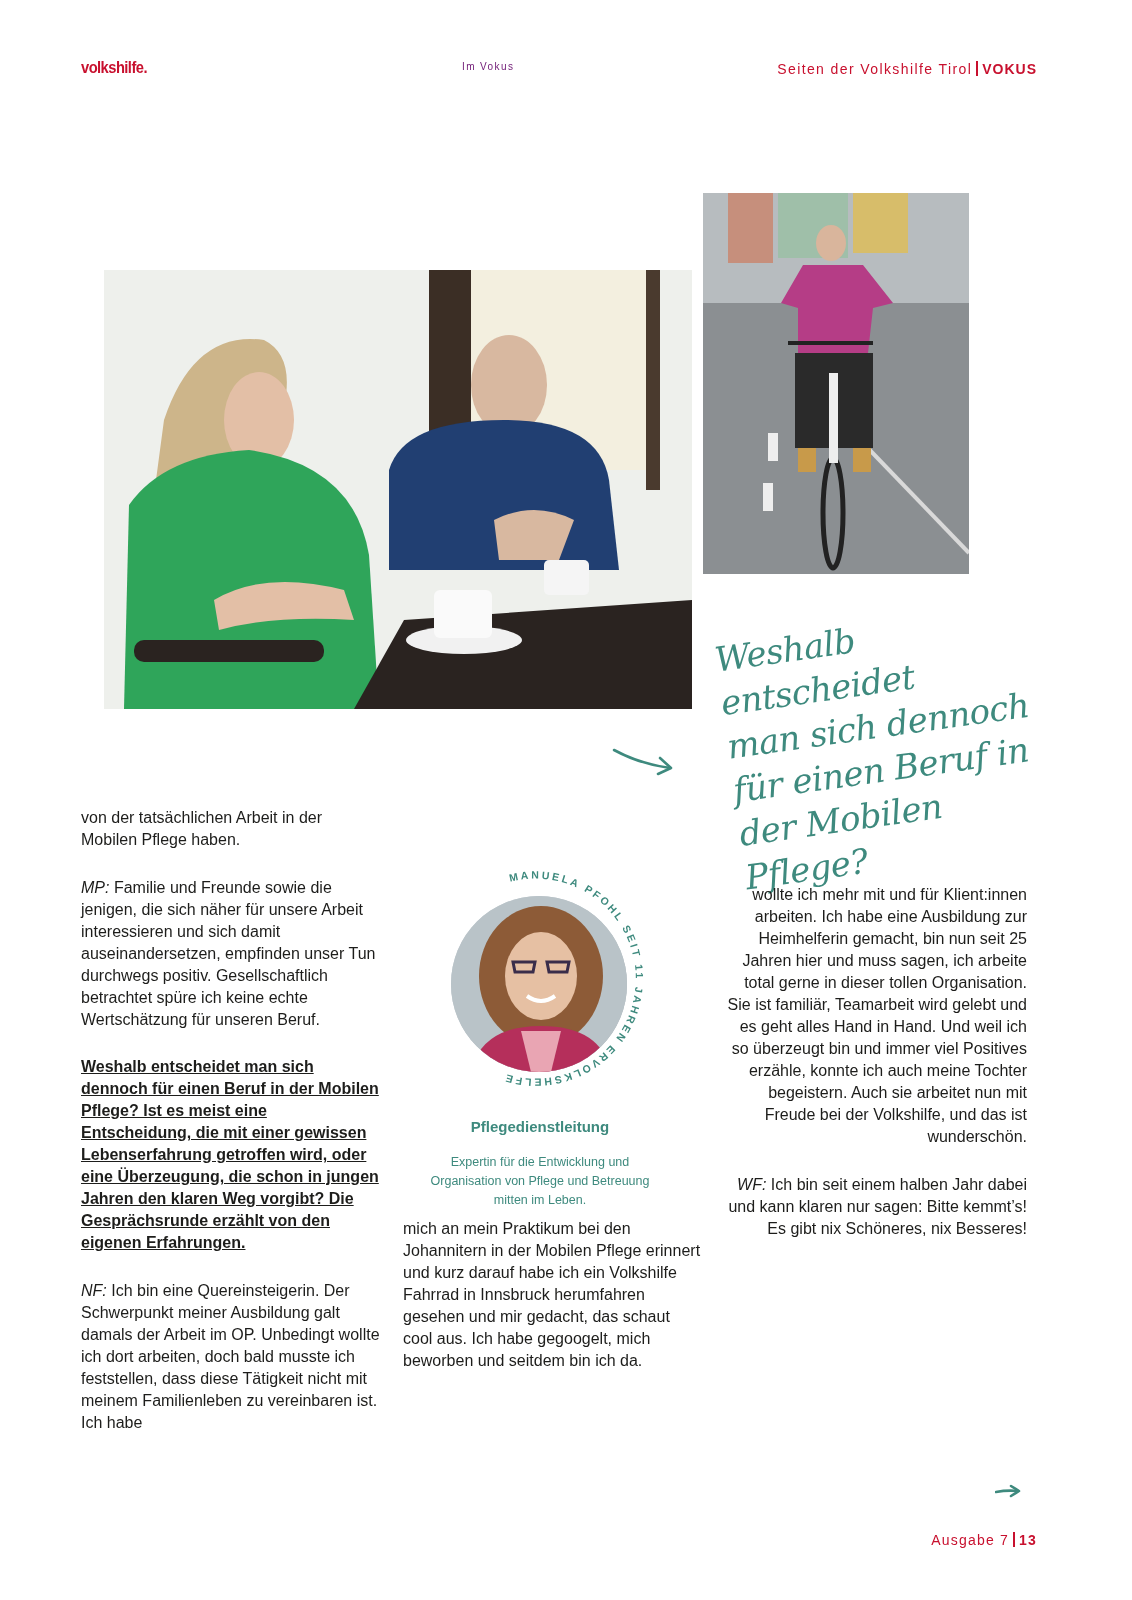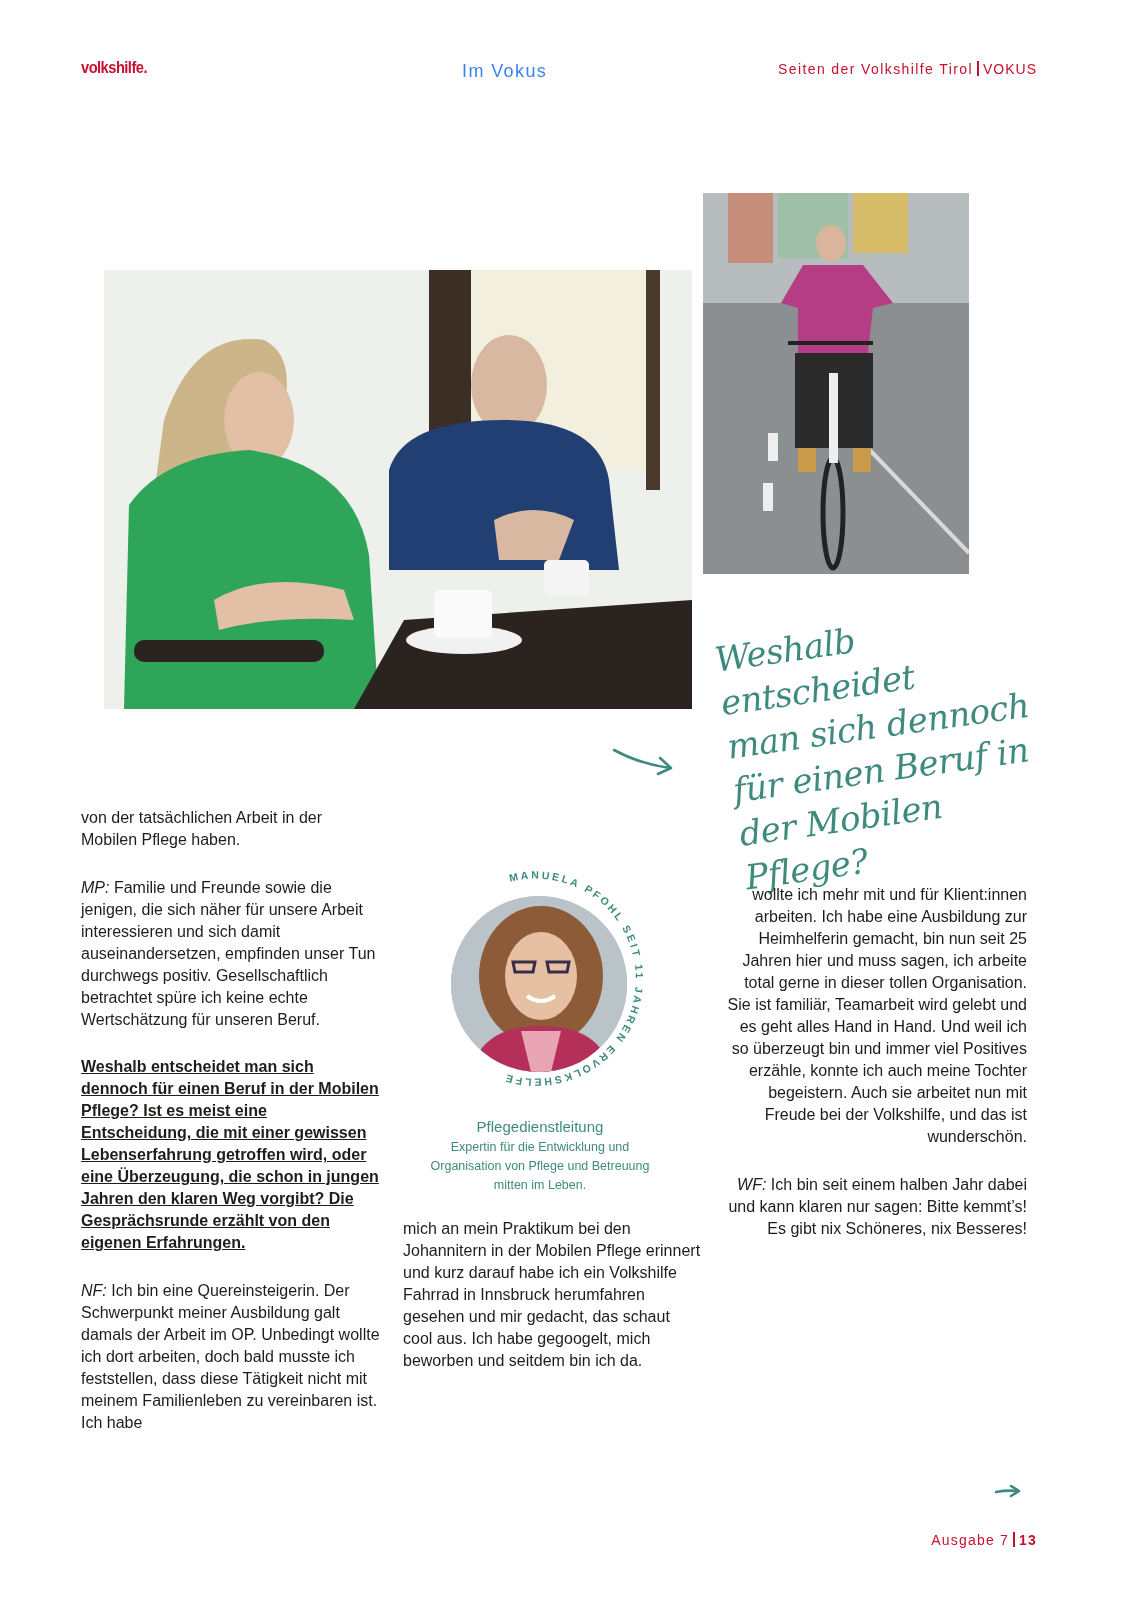--- a/index.html
+++ b/index.html
@@ -1,21 +1,21 @@
 <!DOCTYPE html>
 <html><head>
 <meta charset="utf-8">
 <style>
   html, body { margin: 0; padding: 0; background: #ffffff; }
   body { width: 1132px; height: 1600px; position: relative; overflow: hidden; font-family: "Liberation Sans", sans-serif; color: #1d1d1b; }
   .abs { position: absolute; }
   .logo { left: 81px; top: 59px; font-family: "Liberation Sans", sans-serif; font-weight: 700; font-size: 16px; color: #c8102e; letter-spacing: -0.6px; transform: scaleX(0.92); transform-origin: left; }
-  .header-center { left: 462px; top: 61px; font-size: 18px; letter-spacing: 1.4px; color: #3b82f6; }
+  .header-center { left: 462px; top: 61px; font-size: 10px; letter-spacing: 1.4px; color: #701a75; }
   .header-right { right: 95px; top: 61px; font-size: 14px; letter-spacing: 1.4px; color: #c8102e; }
-  .header-right b { font-weight: 400; letter-spacing: 1px; margin-top: 16px; }
+  .header-right b { font-weight: 700; letter-spacing: 1px; margin-top: 16px; }
   .header-right .sep { display: inline-block; width: 2px; height: 15px; background: #c8102e; vertical-align: -2px; margin: 0 4px 0 4px; }
 
   .photo { overflow: hidden; }
   .photo-main { left: 104px; top: 270px; width: 588px; height: 439px; background: linear-gradient(90deg, #e9ece7 0%, #f4f5f0 40%, #3d3026 56%, #ece9dd 58%, #f5f2e6 90%, #4a3a2e 96%); }
   .photo-bike { left: 703px; top: 193px; width: 266px; height: 381px; background: linear-gradient(180deg, #c9a08f 0%, #a8c1ae 8%, #d9c179 14%, #c9ccce 20%, #8e9296 38%, #7d8184 100%); }
 
   
   .hand { left: 712px; top: 638px; width: 320px; font-family: "DejaVu Serif", serif; font-style: italic; font-size: 34px; line-height: 44px; color: #3e8a7e; transform: rotate(-8deg); transform-origin: left top; letter-spacing: -0.5px; }
   .hand-arrow { left: 612px; top: 746px; }
 
@@ -23,21 +23,21 @@
   .col p { margin: 0 0 25.6px 0; }
   .col .spk { font-style: italic; }
   .col .q { font-weight: 700; text-decoration: underline; }
   .col1 { left: 81px; top: 807px; }
   .col2 { left: 403px; top: 1218px; }
   .col3 { left: 727px; top: 884px; text-align: right; }
 
   .portrait { left: 451px; top: 896px; width: 176px; height: 176px; border-radius: 50%; overflow: hidden; background: radial-gradient(circle at 50% 36%, #e7c2a7 0 17%, transparent 18%), radial-gradient(ellipse at 50% 42%, #8a5a36 0 34%, transparent 35%), radial-gradient(ellipse at 50% 110%, #b8335e 0 42%, transparent 43%), linear-gradient(135deg, #c9d2d9, #9fa9ae); }
   .ring { left: 430px; top: 860px; }
   .portrait-caption { left: 420px; top: 1118px; width: 240px; text-align: center; color: #3e8a7e; }
-  .portrait-caption .role { font-weight: 400; font-size: 15px; margin-bottom: 3px; }
+  .portrait-caption .role { font-weight: 700; font-size: 15px; margin-bottom: 18px; }
   .portrait-caption .desc { font-size: 12.5px; line-height: 19px; }
 
   .end-arrow { left: 995px; top: 1484px; }
   .footer { right: 95px; top: 1532px; font-size: 14px; letter-spacing: 1.2px; color: #c8102e; }
   .footer .sep { display: inline-block; width: 2px; height: 15px; background: #c8102e; vertical-align: -2px; margin: 0 4px; }
   .footer b { font-weight: 700; }
 </style>
 </head>
 <body>
 

